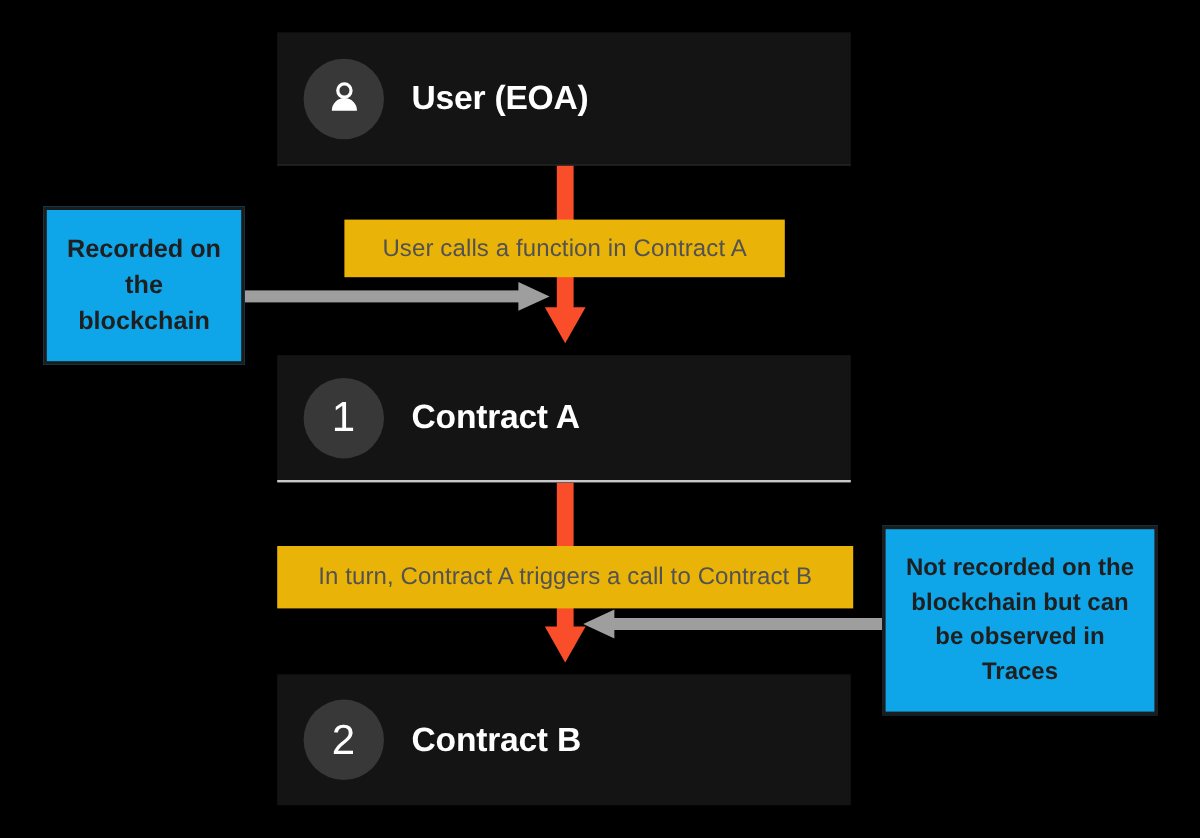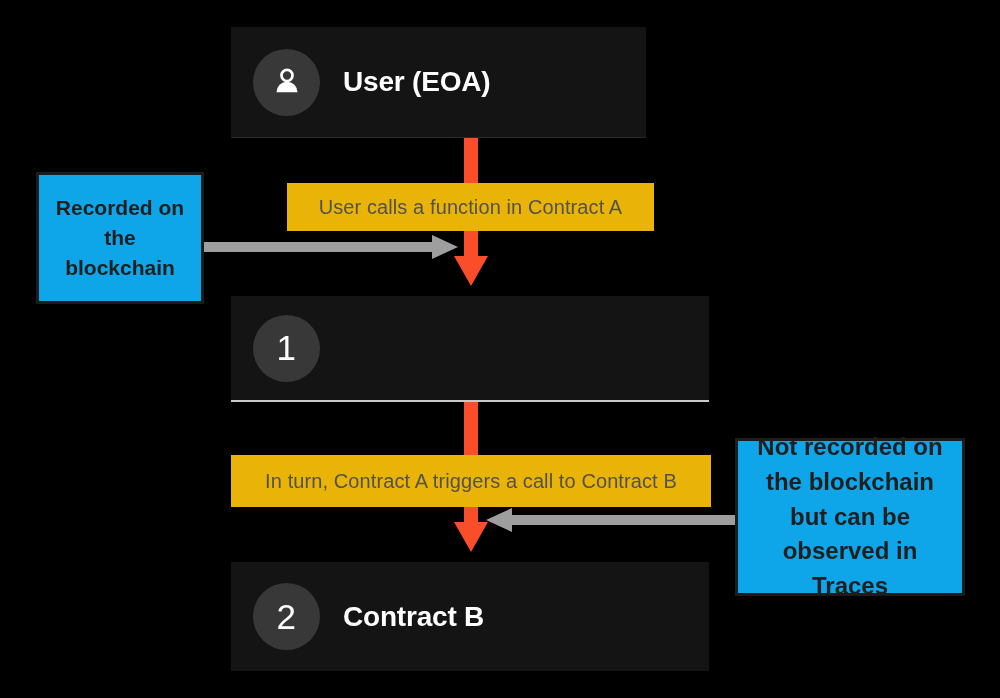--- a/index.html
+++ b/index.html
@@ -24,21 +24,21 @@
 
   
   .node {
     position: absolute;
     background: #141414;
     display: flex;
     align-items: center;
     padding-left: 22px;
     z-index: 3;
   }
-  .node.user      { left: 231px; top: 27px;  width: 415px; height: 111px;
+  .node.user      { left: 231px; top: 27px;  width: 478px; height: 111px;
                     border-bottom: 1px solid #2a2a2a; }
   .node.contract-a{ left: 231px; top: 296px; width: 478px; height: 106px;
                     border-bottom: 2px solid #c9c9c9; }
   .node.contract-b{ left: 231px; top: 562px; width: 478px; height: 109px; }
 
   .badge {
     width: 67px;
     height: 67px;
     border-radius: 50%;
     background: #383838;
@@ -97,21 +97,21 @@
     color: #1f1f1f;
     font-weight: 700;
     z-index: 5;
   }
   .callout.left {
     left: 36px; top: 172px; width: 168px; height: 132px;
     font-size: 21px; line-height: 1.42;
   }
   .callout.right {
     left: 735px; top: 438px; width: 230px; height: 158px;
-    font-size: 24px; line-height: 1.45;
+    font-size: 20px; line-height: 1.45;
   }
   .callout-text { padding: 0 8px; }
 
   
   .gray-arrow { position: absolute; z-index: 2; }
   .gray-arrow svg { display: block; }
 </style>
 </head>
 <body>
 
@@ -150,20 +150,21 @@
       <svg width="34" height="34" viewBox="0 0 24 24" aria-hidden="true">
         <circle cx="12" cy="7.4" r="3.9" fill="none" stroke="#ffffff" stroke-width="1.9"></circle>
         <path d="M4.6 19.2a7.4 7.4 0 0 1 14.8 0z" fill="#ffffff"></path>
       </svg>
     </div>
     <div class="node-label">User (EOA)</div>
   </div>
 
   <div class="node contract-a">
     <div class="badge">1</div>
+    <div class="node-label">Contract A</div>
   </div>
 
   <div class="node contract-b">
     <div class="badge">2</div>
     <div class="node-label">Contract B</div>
   </div>
 
   <div class="chip chip1">User calls a function in Contract A</div>
 
   <div class="chip chip2">In turn, Contract A triggers a call to Contract B</div>

